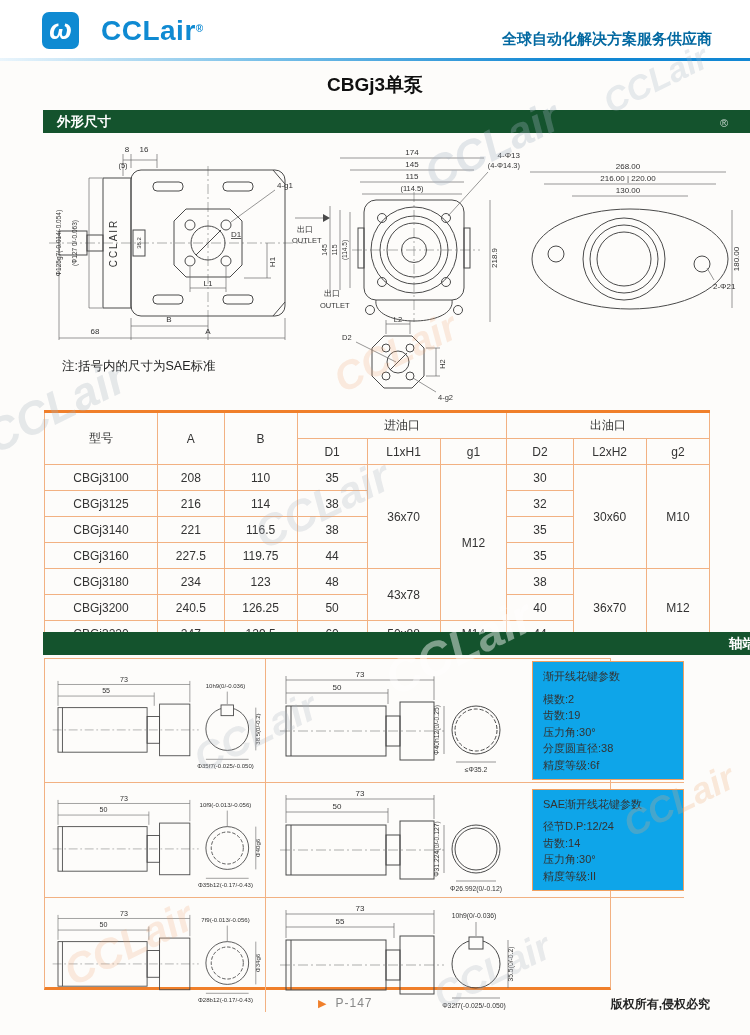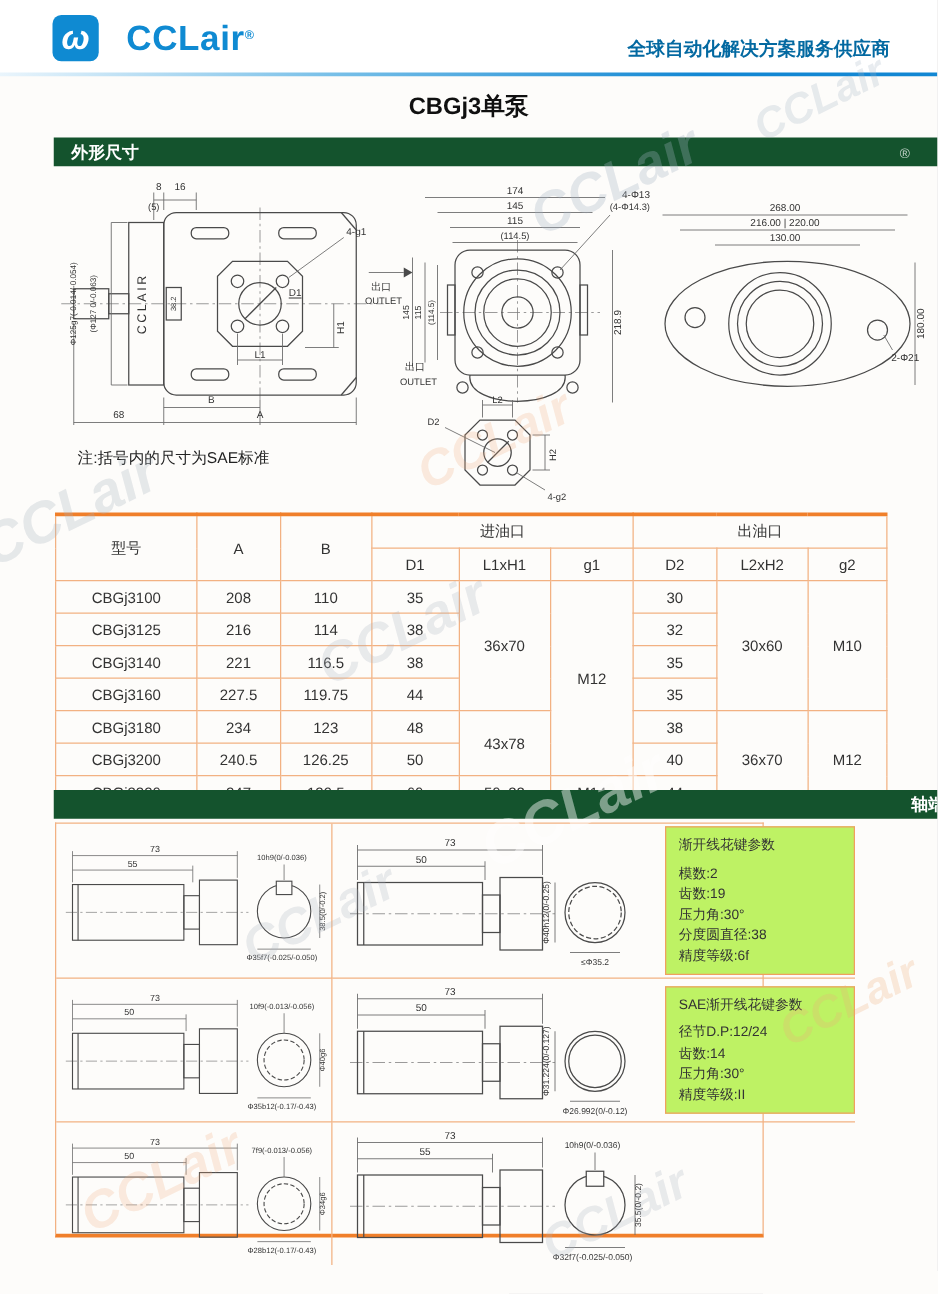--- a/index.html
+++ b/index.html
@@ -39,21 +39,21 @@
   .spec th,.spec td{border:1px solid #f2b182;text-align:center;font-size:12px;
         font-weight:normal;color:#333;height:23px;padding:1px 2px;margin-top:32px;}
   
   .shaft-grid{position:absolute;left:44px;top:658px;width:567px;height:332px;
         border:1px solid #f2b182;border-bottom:3px solid #f07f2a;box-sizing:border-box;
         display:grid;grid-template-columns:221px 1fr;grid-template-rows:1fr 1fr 1fr;}
   .sg-cell{border-right:1px solid #f2b182;border-bottom:1px solid #f2b182;
         display:flex;align-items:center;padding:2px 0 2px 4px;box-sizing:border-box;}
   .sg-cell.last-col{border-right:none;}
   .sg-cell.last-row{border-bottom:none;}
-  .param-box{border:1px solid #f0a060;background:#bef264;padding:6px 10px;font-size:11px;
+  .param-box{border:1px solid #f0a060;background:#0ea5e9;padding:6px 10px;font-size:11px;
         line-height:1.5;color:#333;margin-left:10px;min-width:130px;}
   .param-box .pb-title{margin-bottom:6px;}
   
   .footer{position:absolute;top:996px;left:0;right:0;height:20px;font-size:12px;}
   .page-no{position:absolute;left:318px;top:0;color:#888;letter-spacing:1px;}
   .page-marker{color:#f07f2a;margin-right:8px;font-size:11px;}
   .copyright{position:absolute;right:40px;top:0;color:#222;font-weight:bold;}
   
   .wm{position:absolute;font-weight:bold;font-style:italic;pointer-events:none;
       transform:rotate(-26deg);white-space:nowrap;z-index:4;}
@@ -521,20 +521,26 @@
         </g>
         <text x="84" y="11" font-size="8" text-anchor="middle">73</text>
         <text x="64" y="24" font-size="8" text-anchor="middle">55</text>
         <text x="198" y="18" font-size="6.8" text-anchor="middle">10h9(0/-0.036)</text>
         <text x="237" y="64" font-size="6.8" text-anchor="middle" transform="rotate(-90 237 64)">35.5(0/-0.2)</text>
         <text x="198" y="108" font-size="6.8" text-anchor="middle">Φ32f7(-0.025/-0.050)</text>
       </svg>
     </div>
   </div>
 
+  <div class="footer">
+    <div class="page-no">
+      <span class="page-marker">▶</span><span>P-147</span>
+    </div>
+    <div class="copyright">版权所有,侵权必究</div>
+  </div>
 
   <div class="wm" style="left:420px;top:120px;font-size:44px;color:rgba(165,180,195,0.30)">CCLair</div>
   <div class="wm" style="left:600px;top:60px;font-size:34px;color:rgba(165,180,195,0.25)">CCLair</div>
   <div class="wm" style="left:-20px;top:380px;font-size:46px;color:rgba(170,180,190,0.28)">CCLair</div>
   <div class="wm" style="left:330px;top:330px;font-size:40px;color:rgba(240,170,120,0.22)">CCLair</div>
   <div class="wm" style="left:250px;top:480px;font-size:44px;color:rgba(170,180,190,0.25)">CCLair</div>
   <div class="wm" style="left:380px;top:620px;font-size:48px;color:rgba(255,255,255,0.45)">CCLair</div>
   <div class="wm" style="left:190px;top:710px;font-size:40px;color:rgba(170,180,190,0.25)">CCLair</div>
   <div class="wm" style="left:620px;top:780px;font-size:36px;color:rgba(240,170,120,0.25)">CCLair</div>
   <div class="wm" style="left:60px;top:920px;font-size:42px;color:rgba(240,170,120,0.22)">CCLair</div>

